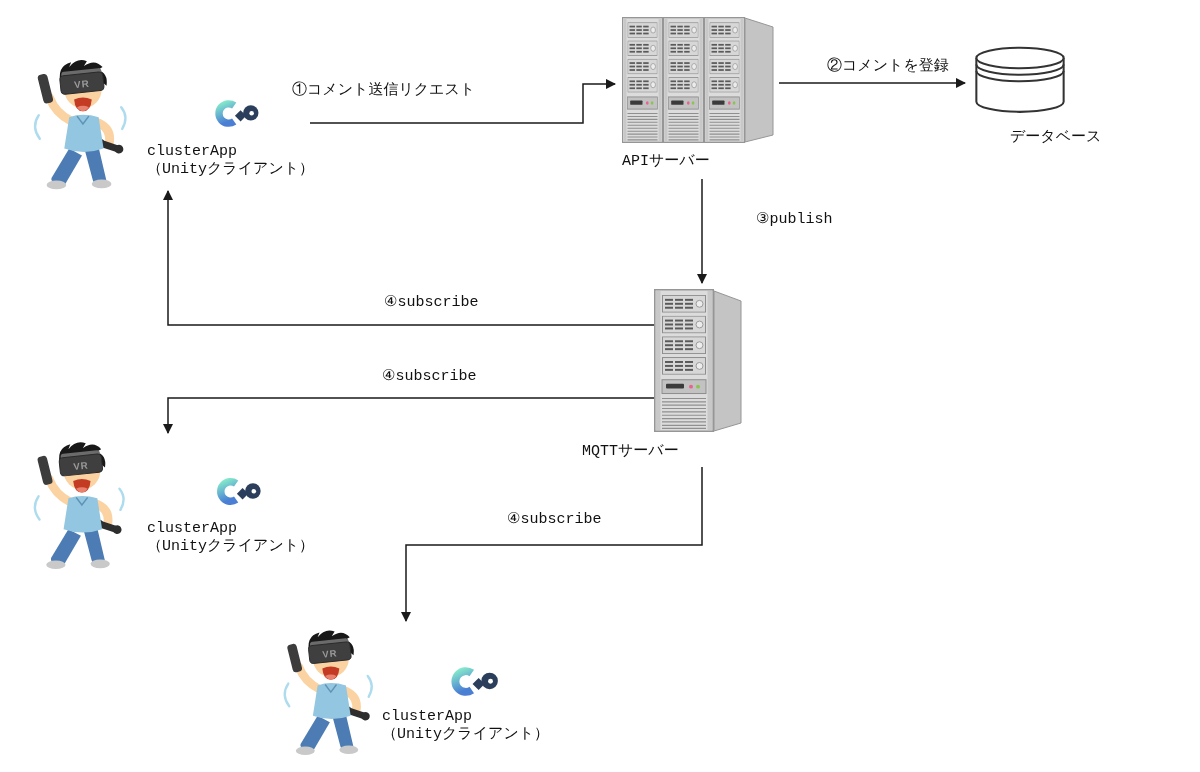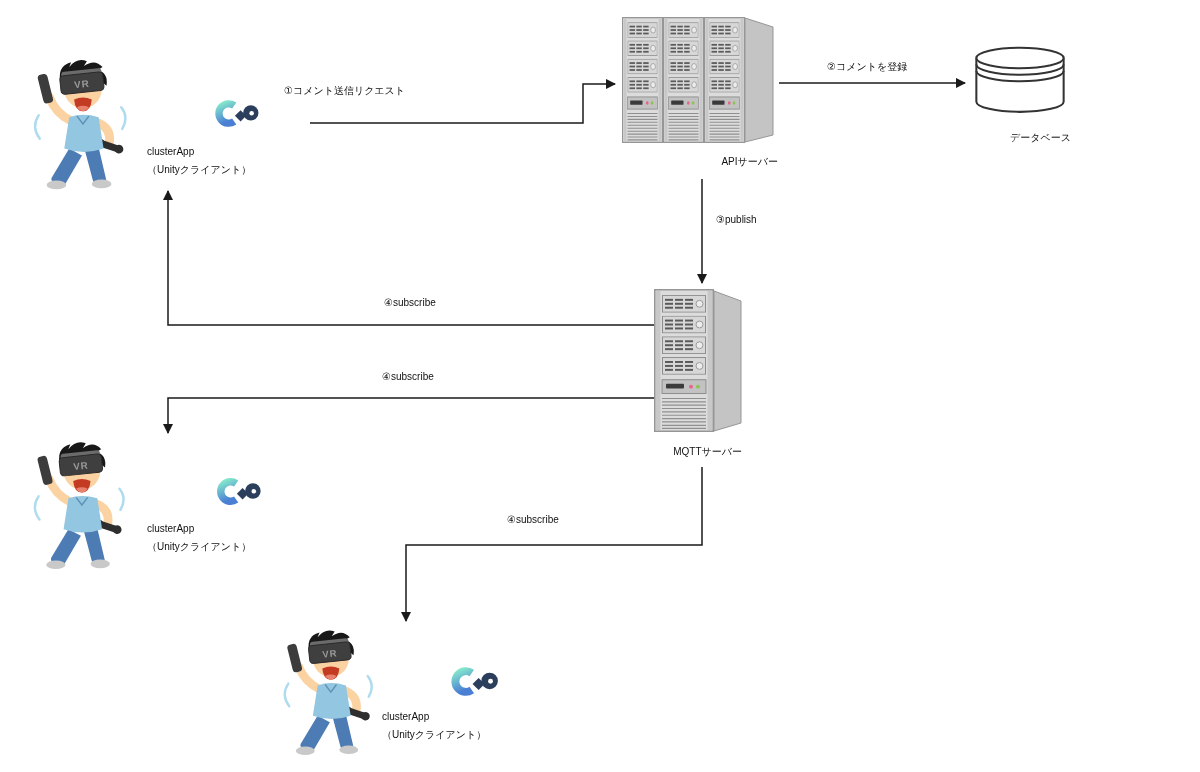--- a/index.html
+++ b/index.html
@@ -5,24 +5,24 @@
   * { margin:0; padding:0; box-sizing:border-box; }
   html,body { background:#ffffff; }
   body { font-family:"Liberation Sans","DejaVu Sans",sans-serif; }
   .canvas {
     position:relative; width:1200px; height:772px;
     background:#ffffff; overflow:hidden;
   }
   .abs { position:absolute; }
   .defs-holder { position:absolute; width:0; height:0; overflow:hidden; }
   .lbl {
-    position:absolute; font-size:10px; line-height:17.5px;
-    color:var(--label-color,#111); white-space:nowrap;
+    position:absolute; font-size:15px; line-height:17.5px;
+    color:var(--label-color,#111); white-space:nowrap;font-family:Liberation Mono, monospace;
   }
-  .lbl.center { text-align:right; }
+  .lbl.center { text-align:left; }
   .arrows { pointer-events:none; }
   .flow-line {
     fill:none;
     stroke:var(--arrow-color,#1a1a1a);
     stroke-width:1.5;
   }
   .motion { fill:none; stroke:#aedcee; stroke-width:2.5; stroke-linecap:round; }
   .vr-text {
     font-family:"Liberation Sans",sans-serif; font-size:10px; font-weight:bold;
     fill:#9a9a9a; text-anchor:middle; letter-spacing:1px;
@@ -177,20 +177,20 @@
       <use href="#vr-person"></use>
     </svg>
   <svg class="abs" style="left:449px;top:665px" width="58" height="33" viewBox="0 0 88 54">
       <use href="#cluster-logo"></use>
     </svg>
   <div class="lbl" style="left:382px;top:708px">
     <div>clusterApp</div>
     <div>（Unityクライアント）</div>
   </div>
 
-  <div class="lbl" style="left:284px;top:82px">①コメント送信リクエスト</div>
+  <div class="lbl" style="left:292px;top:82px">①コメント送信リクエスト</div>
   <div class="lbl" style="left:827px;top:58px">②コメントを登録</div>
-  <div class="lbl" style="left:716px;top:211px">③publish</div>
+  <div class="lbl" style="left:756px;top:211px">③publish</div>
   <div class="lbl" style="left:384px;top:294px">④subscribe</div>
   <div class="lbl" style="left:382px;top:368px">④subscribe</div>
   <div class="lbl" style="left:507px;top:511px">④subscribe</div>
 
 </div>
 
 </body></html>

